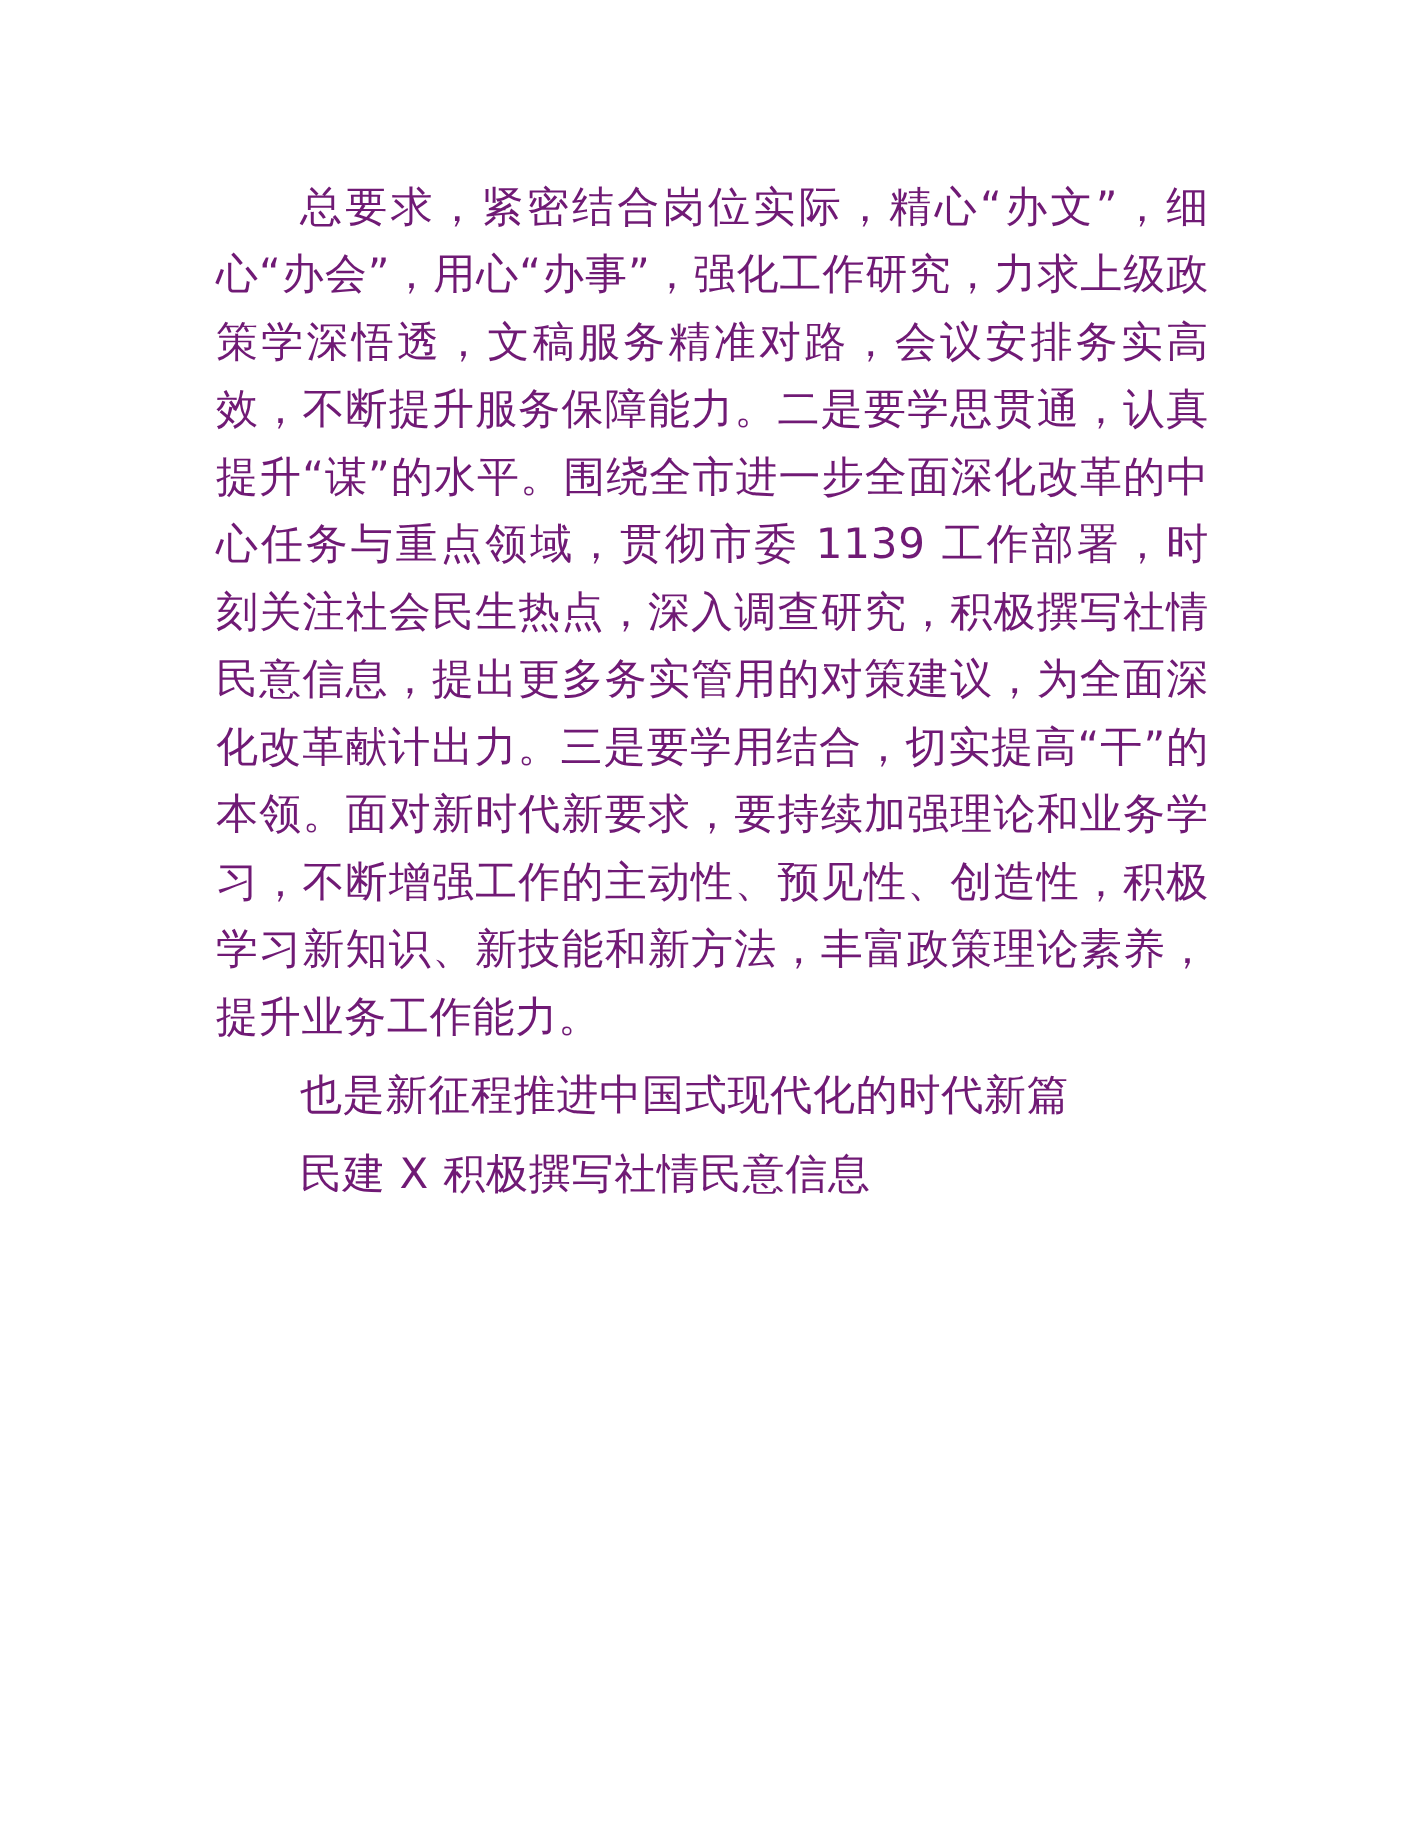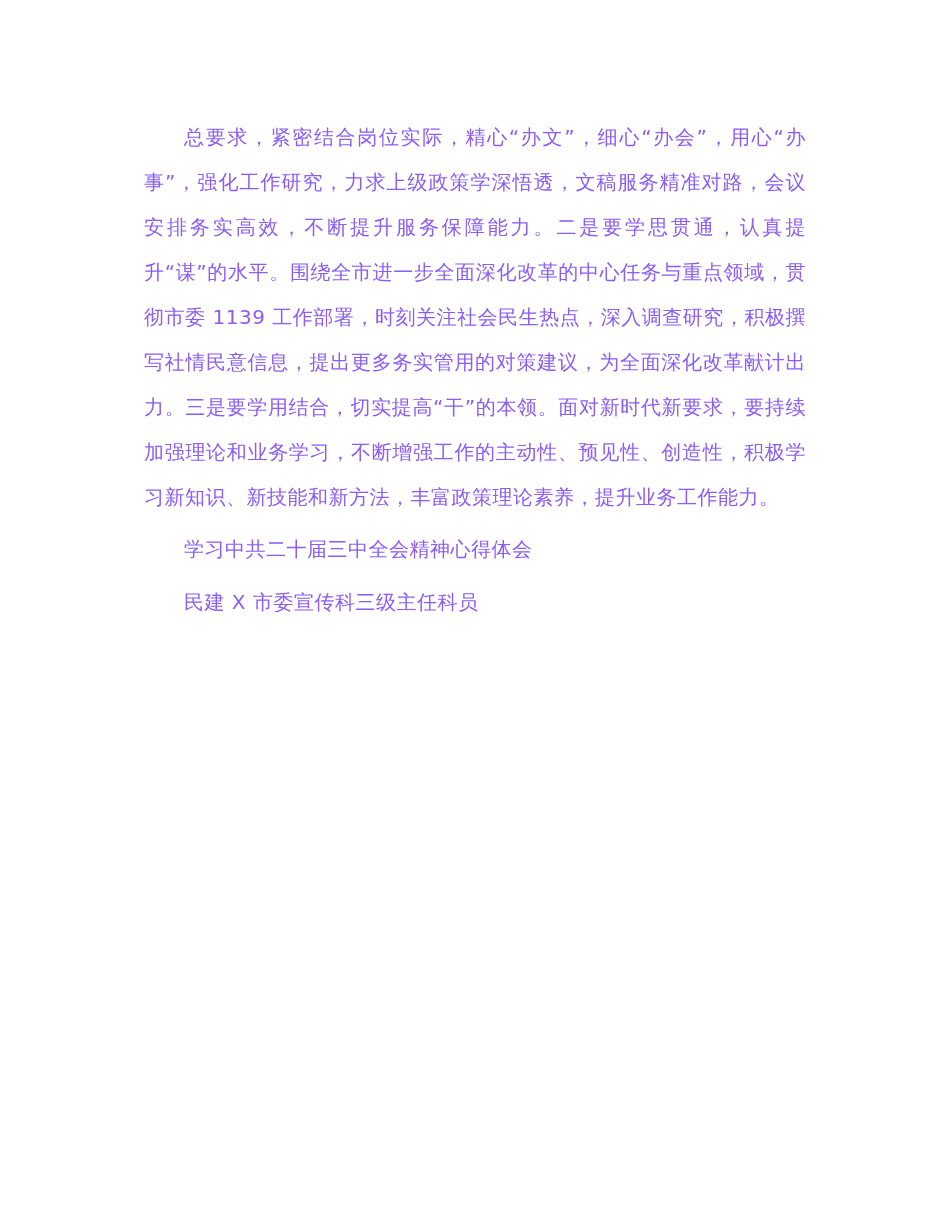--- a/index.html
+++ b/index.html
@@ -13,22 +13,22 @@
     height: 1230px;
     background: #ffffff;
     overflow: hidden;
     font-family: "DejaVu Sans", sans-serif;
   }
   .doc-content {
     position: absolute;
     left: 144px;
     top: 115px;
     width: 662px;
-    color: #8b5cf6;
-    font-size: 20px;
+    color: #701a75;
+    font-size: 28px;
     line-height: 45px;
     text-align: justify;
     text-justify: inter-ideograph;
     letter-spacing: 0.5px;
     word-break: break-all;
   }
   .doc-content p {
     margin: 0;
     padding: 0;
     text-indent: 2em;
@@ -42,16 +42,16 @@
   .doc-content p.second-body {
     margin-top: 8px;
   }
 </style>
 </head>
 <body>
 
 <div class="page">
   <div class="doc-content">
     <p>总要求，紧密结合岗位实际，精心“办文”，细心“办会”，用心“办事”，强化工作研究，力求上级政策学深悟透，文稿服务精准对路，会议安排务实高效，不断提升服务保障能力。二是要学思贯通，认真提升“谋”的水平。围绕全市进一步全面深化改革的中心任务与重点领域，贯彻市委 1139 工作部署，时刻关注社会民生热点，深入调查研究，积极撰写社情民意信息，提出更多务实管用的对策建议，为全面深化改革献计出力。三是要学用结合，切实提高“干”的本领。面对新时代新要求，要持续加强理论和业务学习，不断增强工作的主动性、预见性、创造性，积极学习新知识、新技能和新方法，丰富政策理论素养，提升业务工作能力。</p>
-    <p class="section-title">学习中共二十届三中全会精神心得体会</p>
-    <p class="byline">民建 X 市委宣传科三级主任科员</p>
+    <p class="section-title">也是新征程推进中国式现代化的时代新篇</p>
+    <p class="byline">民建 X 积极撰写社情民意信息</p>
   </div>
 </div>
 
 </body></html>

